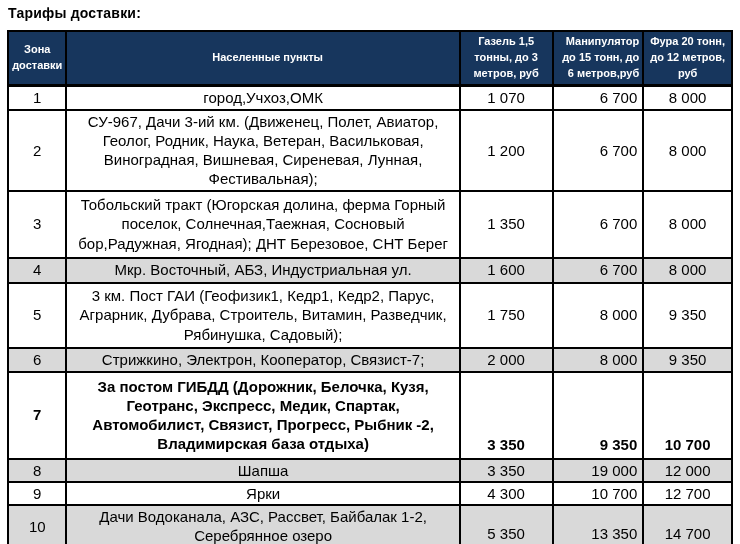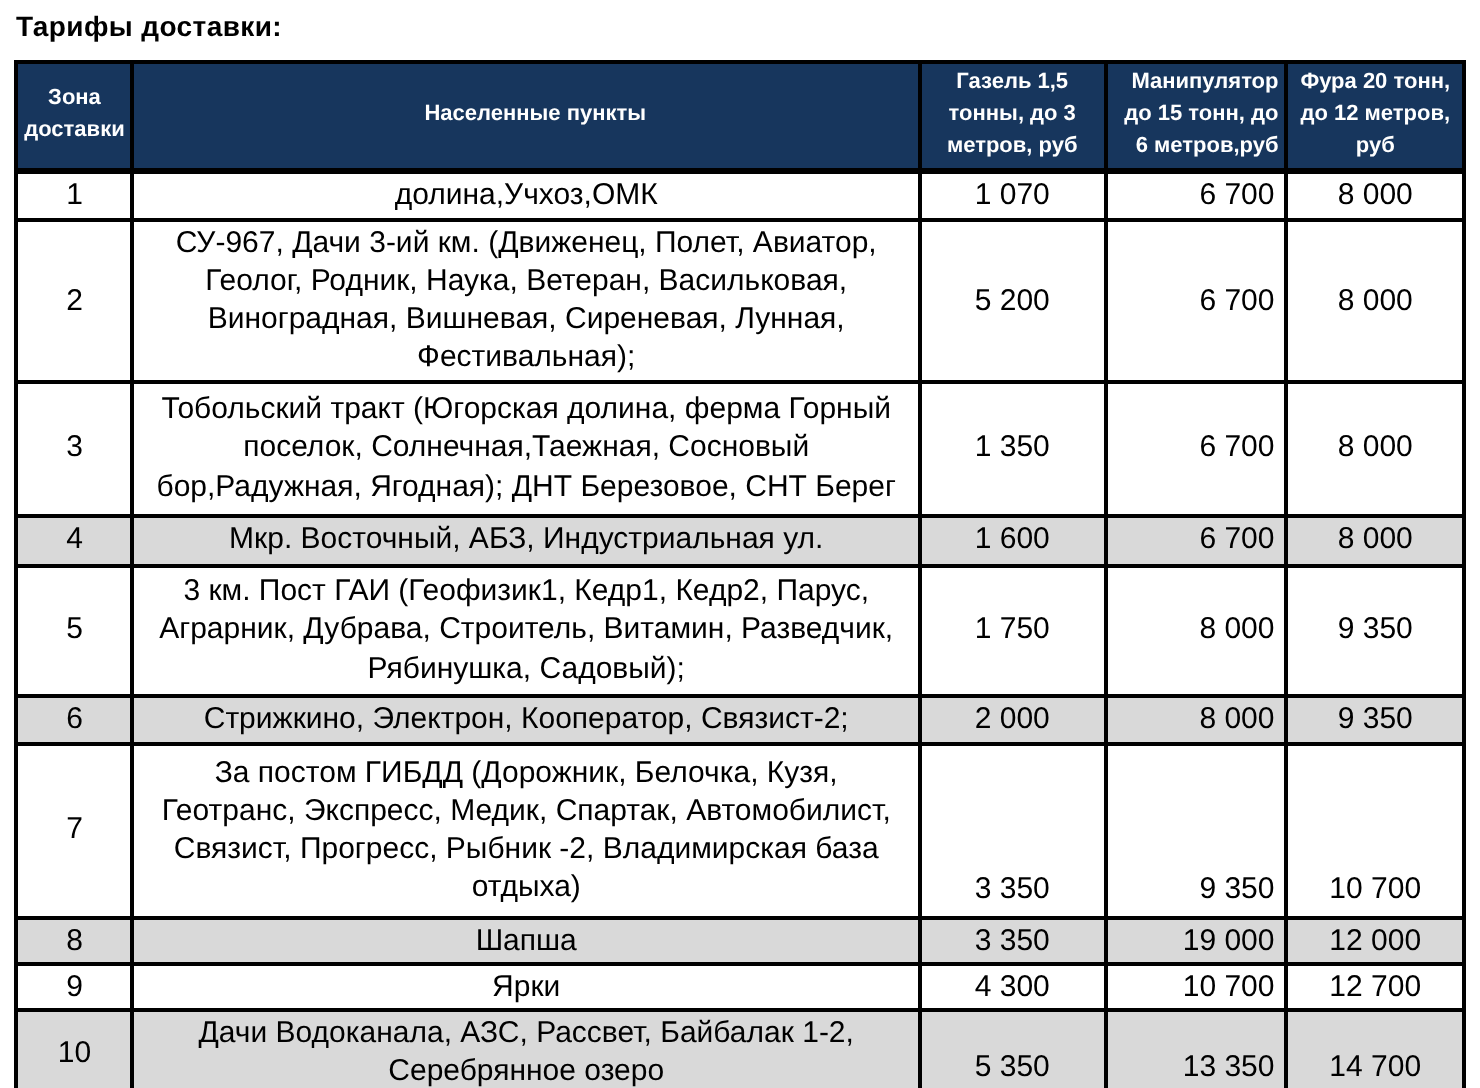--- a/index.html
+++ b/index.html
@@ -51,21 +51,21 @@
   tbody td.col-settlements{padding:1px 8px;}
   tbody td.num{white-space:nowrap;font-size:15px;}
   tbody td.num.bottom{vertical-align:bottom;padding-bottom:3px;}
   
   tbody tr:nth-child(1) td{height:20px;}
   tbody tr:nth-child(2) td{height:74px;}
   tbody tr:nth-child(3) td{height:63px;}
   tbody tr:nth-child(4) td{height:21px;}
   tbody tr:nth-child(5) td{height:61px;}
   tbody tr:nth-child(6) td{height:20px;}
-  tbody tr:nth-child(7) td{height:81px;}
+  tbody tr:nth-child(7) td{height:81px;font-weight:bold;}
   tbody tr:nth-child(8) td{height:19px;}
   tbody tr:nth-child(9) td{height:18px;}
   tbody tr:nth-child(10) td{height:36px;}
 </style>
 </head>
 <body>
 
 <div class="page">
   <h1 class="title">Тарифы доставки:</h1>
   <table class="tariff">
@@ -81,29 +81,29 @@
           <th class="col-zone">Зона доставки</th>
           <th class="col-settlements">Населенные пункты</th>
           <th class="col-gazelle">Газель 1,5 тонны, до 3 метров, руб</th>
           <th class="col-manipulator">Манипулятор до 15 тонн, до 6 метров,руб</th>
           <th class="col-truck">Фура 20 тонн, до 12 метров, руб</th>
         </tr>
     </thead>
     <tbody id="body-rows">
         <tr>
           <td class="col-zone">1</td>
-          <td class="col-settlements">долина,Учхоз,ОМК</td>
+          <td class="col-settlements">город,Учхоз,ОМК</td>
           <td class="col-gazelle num">1 070</td>
           <td class="col-manipulator num">6 700</td>
           <td class="col-truck num">8 000</td>
         </tr>
         <tr>
           <td class="col-zone">2</td>
           <td class="col-settlements">СУ-967, Дачи 3-ий км. (Движенец, Полет, Авиатор, Геолог, Родник, Наука, Ветеран, Васильковая, Виноградная, Вишневая, Сиреневая, Лунная, Фестивальная);</td>
-          <td class="col-gazelle num">5 200</td>
+          <td class="col-gazelle num">1 200</td>
           <td class="col-manipulator num">6 700</td>
           <td class="col-truck num">8 000</td>
         </tr>
         <tr>
           <td class="col-zone">3</td>
           <td class="col-settlements">Тобольский тракт (Югорская долина, ферма Горный поселок, Солнечная,Таежная, Сосновый бор,Радужная, Ягодная); ДНТ Березовое, СНТ Берег</td>
           <td class="col-gazelle num">1 350</td>
           <td class="col-manipulator num">6 700</td>
           <td class="col-truck num">8 000</td>
         </tr>
@@ -116,21 +116,21 @@
         </tr>
         <tr>
           <td class="col-zone">5</td>
           <td class="col-settlements">3 км. Пост ГАИ (Геофизик1, Кедр1, Кедр2, Парус, Аграрник, Дубрава, Строитель, Витамин, Разведчик, Рябинушка, Садовый);</td>
           <td class="col-gazelle num">1 750</td>
           <td class="col-manipulator num">8 000</td>
           <td class="col-truck num">9 350</td>
         </tr>
         <tr class="shaded">
           <td class="col-zone">6</td>
-          <td class="col-settlements">Стрижкино, Электрон, Кооператор, Связист-2;</td>
+          <td class="col-settlements">Стрижкино, Электрон, Кооператор, Связист-7;</td>
           <td class="col-gazelle num">2 000</td>
           <td class="col-manipulator num">8 000</td>
           <td class="col-truck num">9 350</td>
         </tr>
         <tr>
           <td class="col-zone">7</td>
           <td class="col-settlements">За постом ГИБДД (Дорожник, Белочка, Кузя, Геотранс, Экспресс, Медик, Спартак, Автомобилист, Связист, Прогресс, Рыбник -2, Владимирская база отдыха)</td>
           <td class="col-gazelle num bottom">3 350</td>
           <td class="col-manipulator num bottom">9 350</td>
           <td class="col-truck num bottom">10 700</td>

